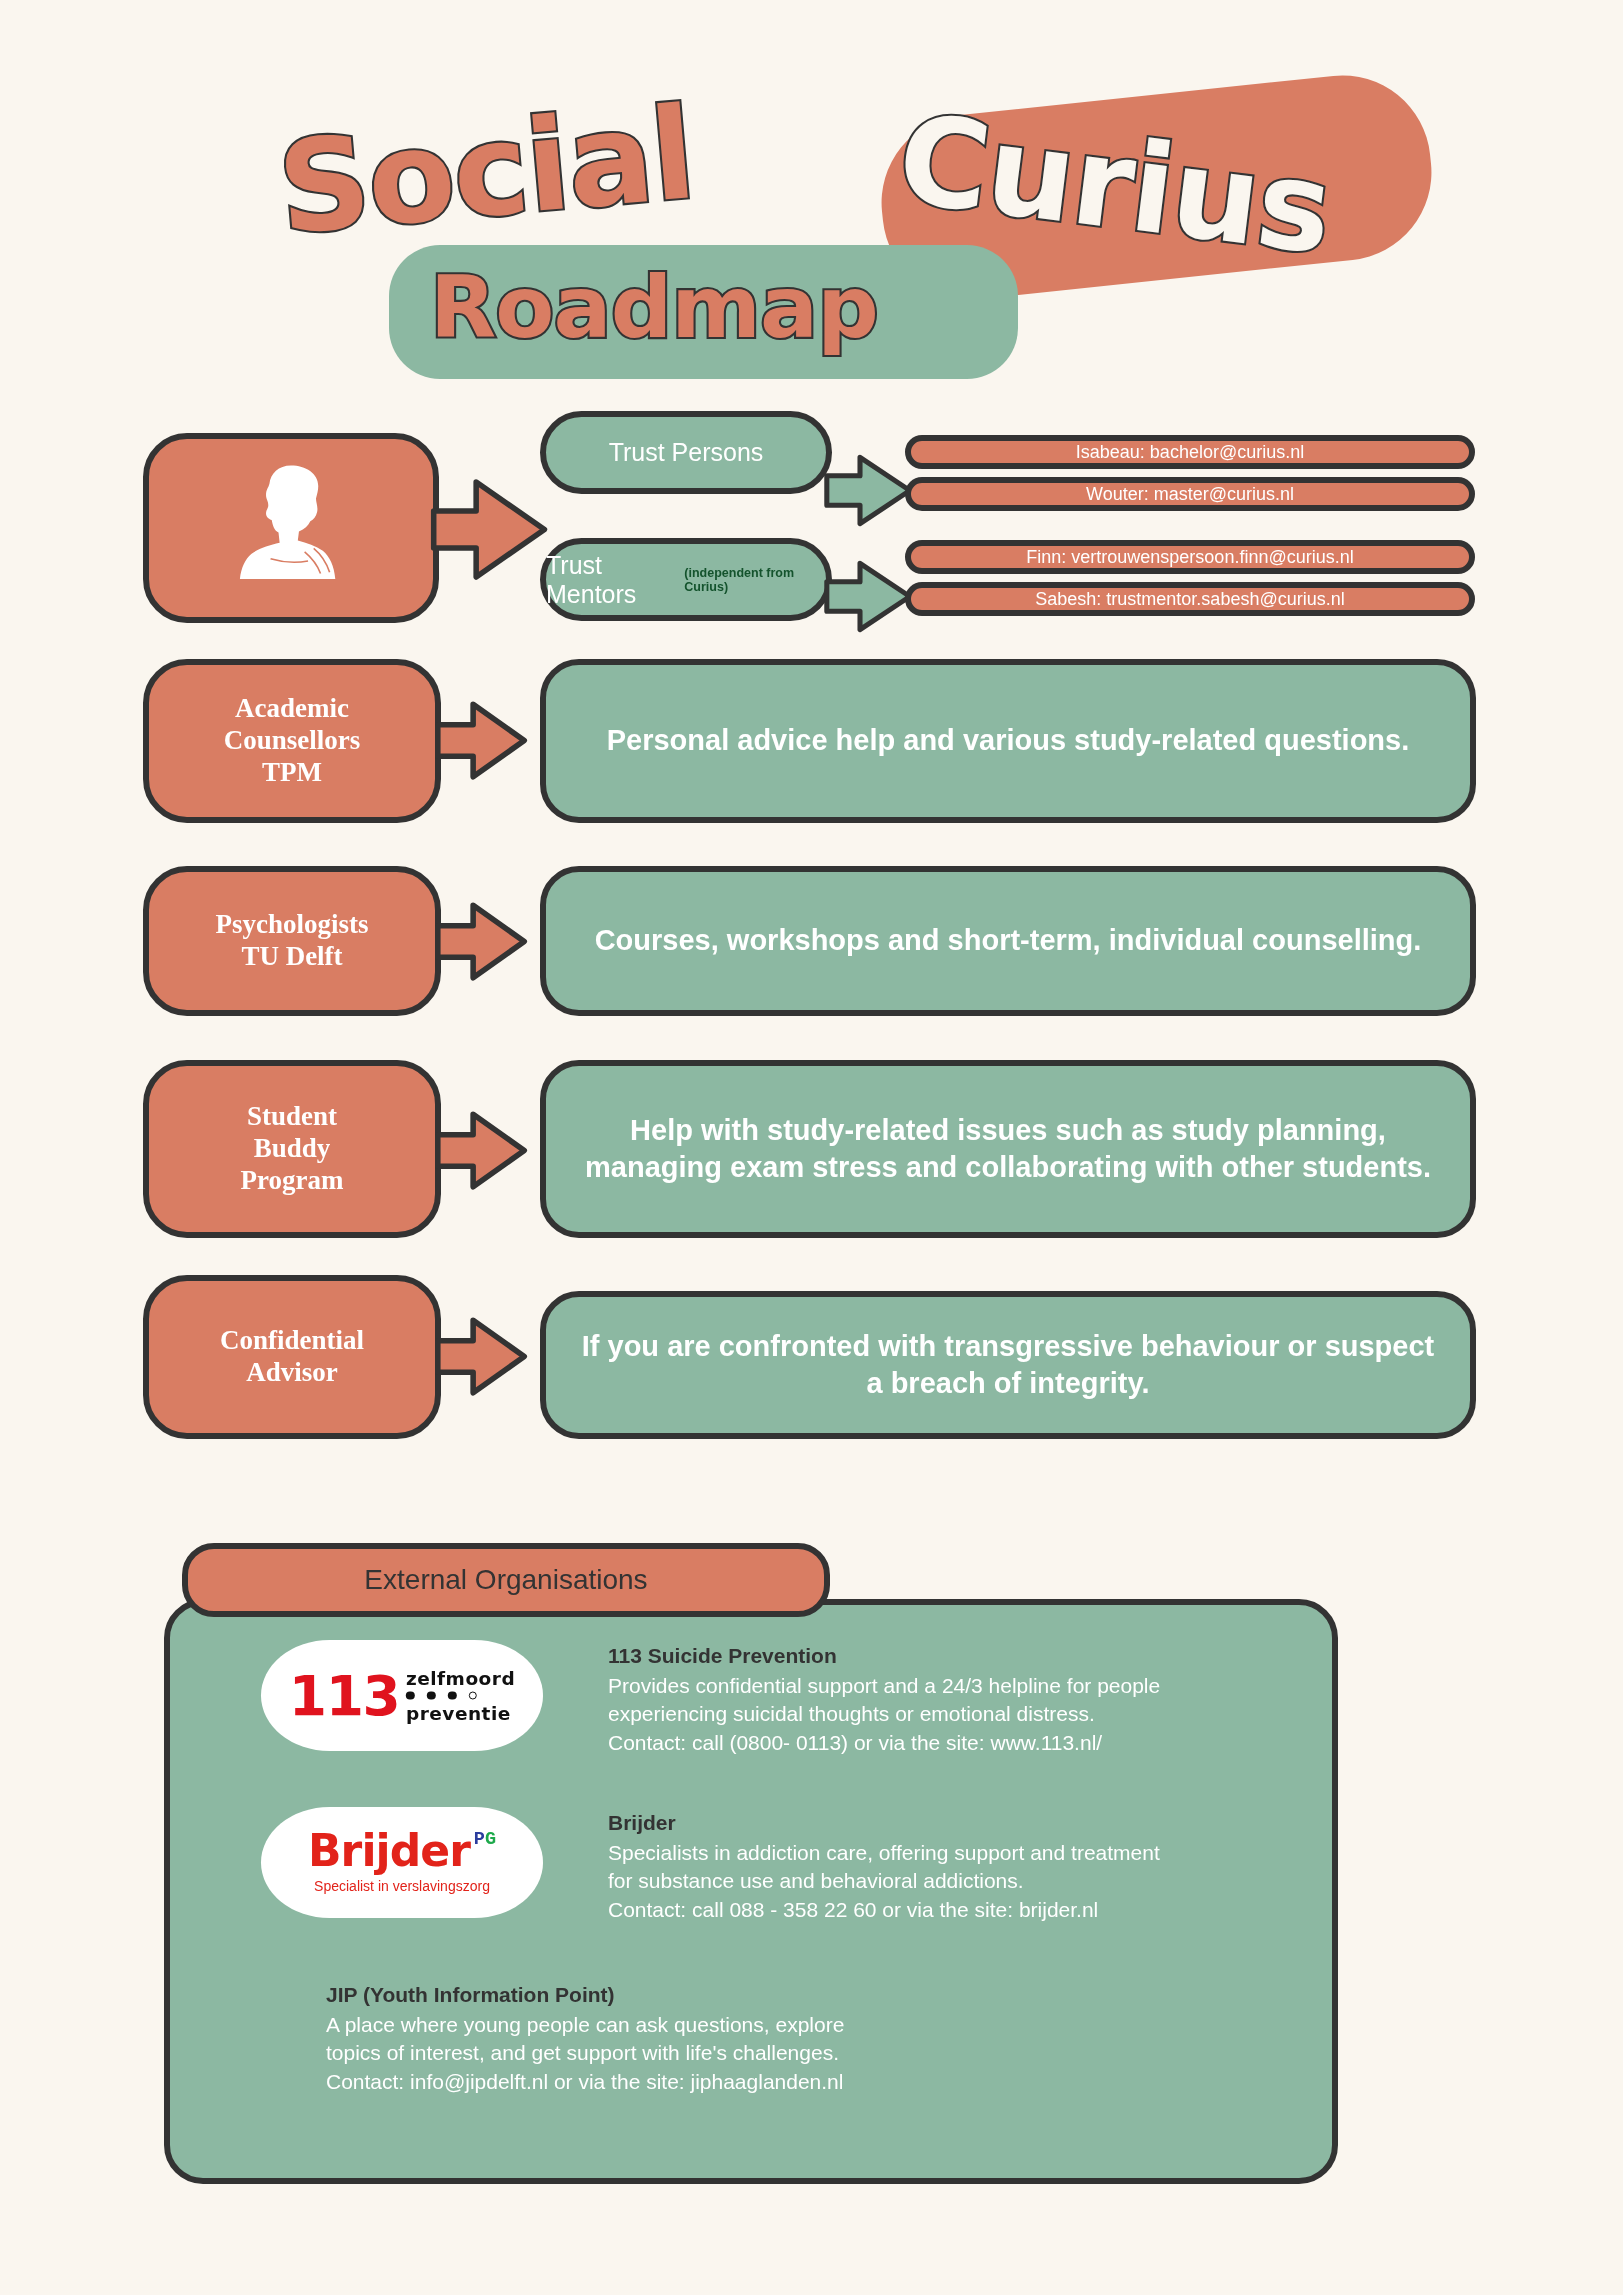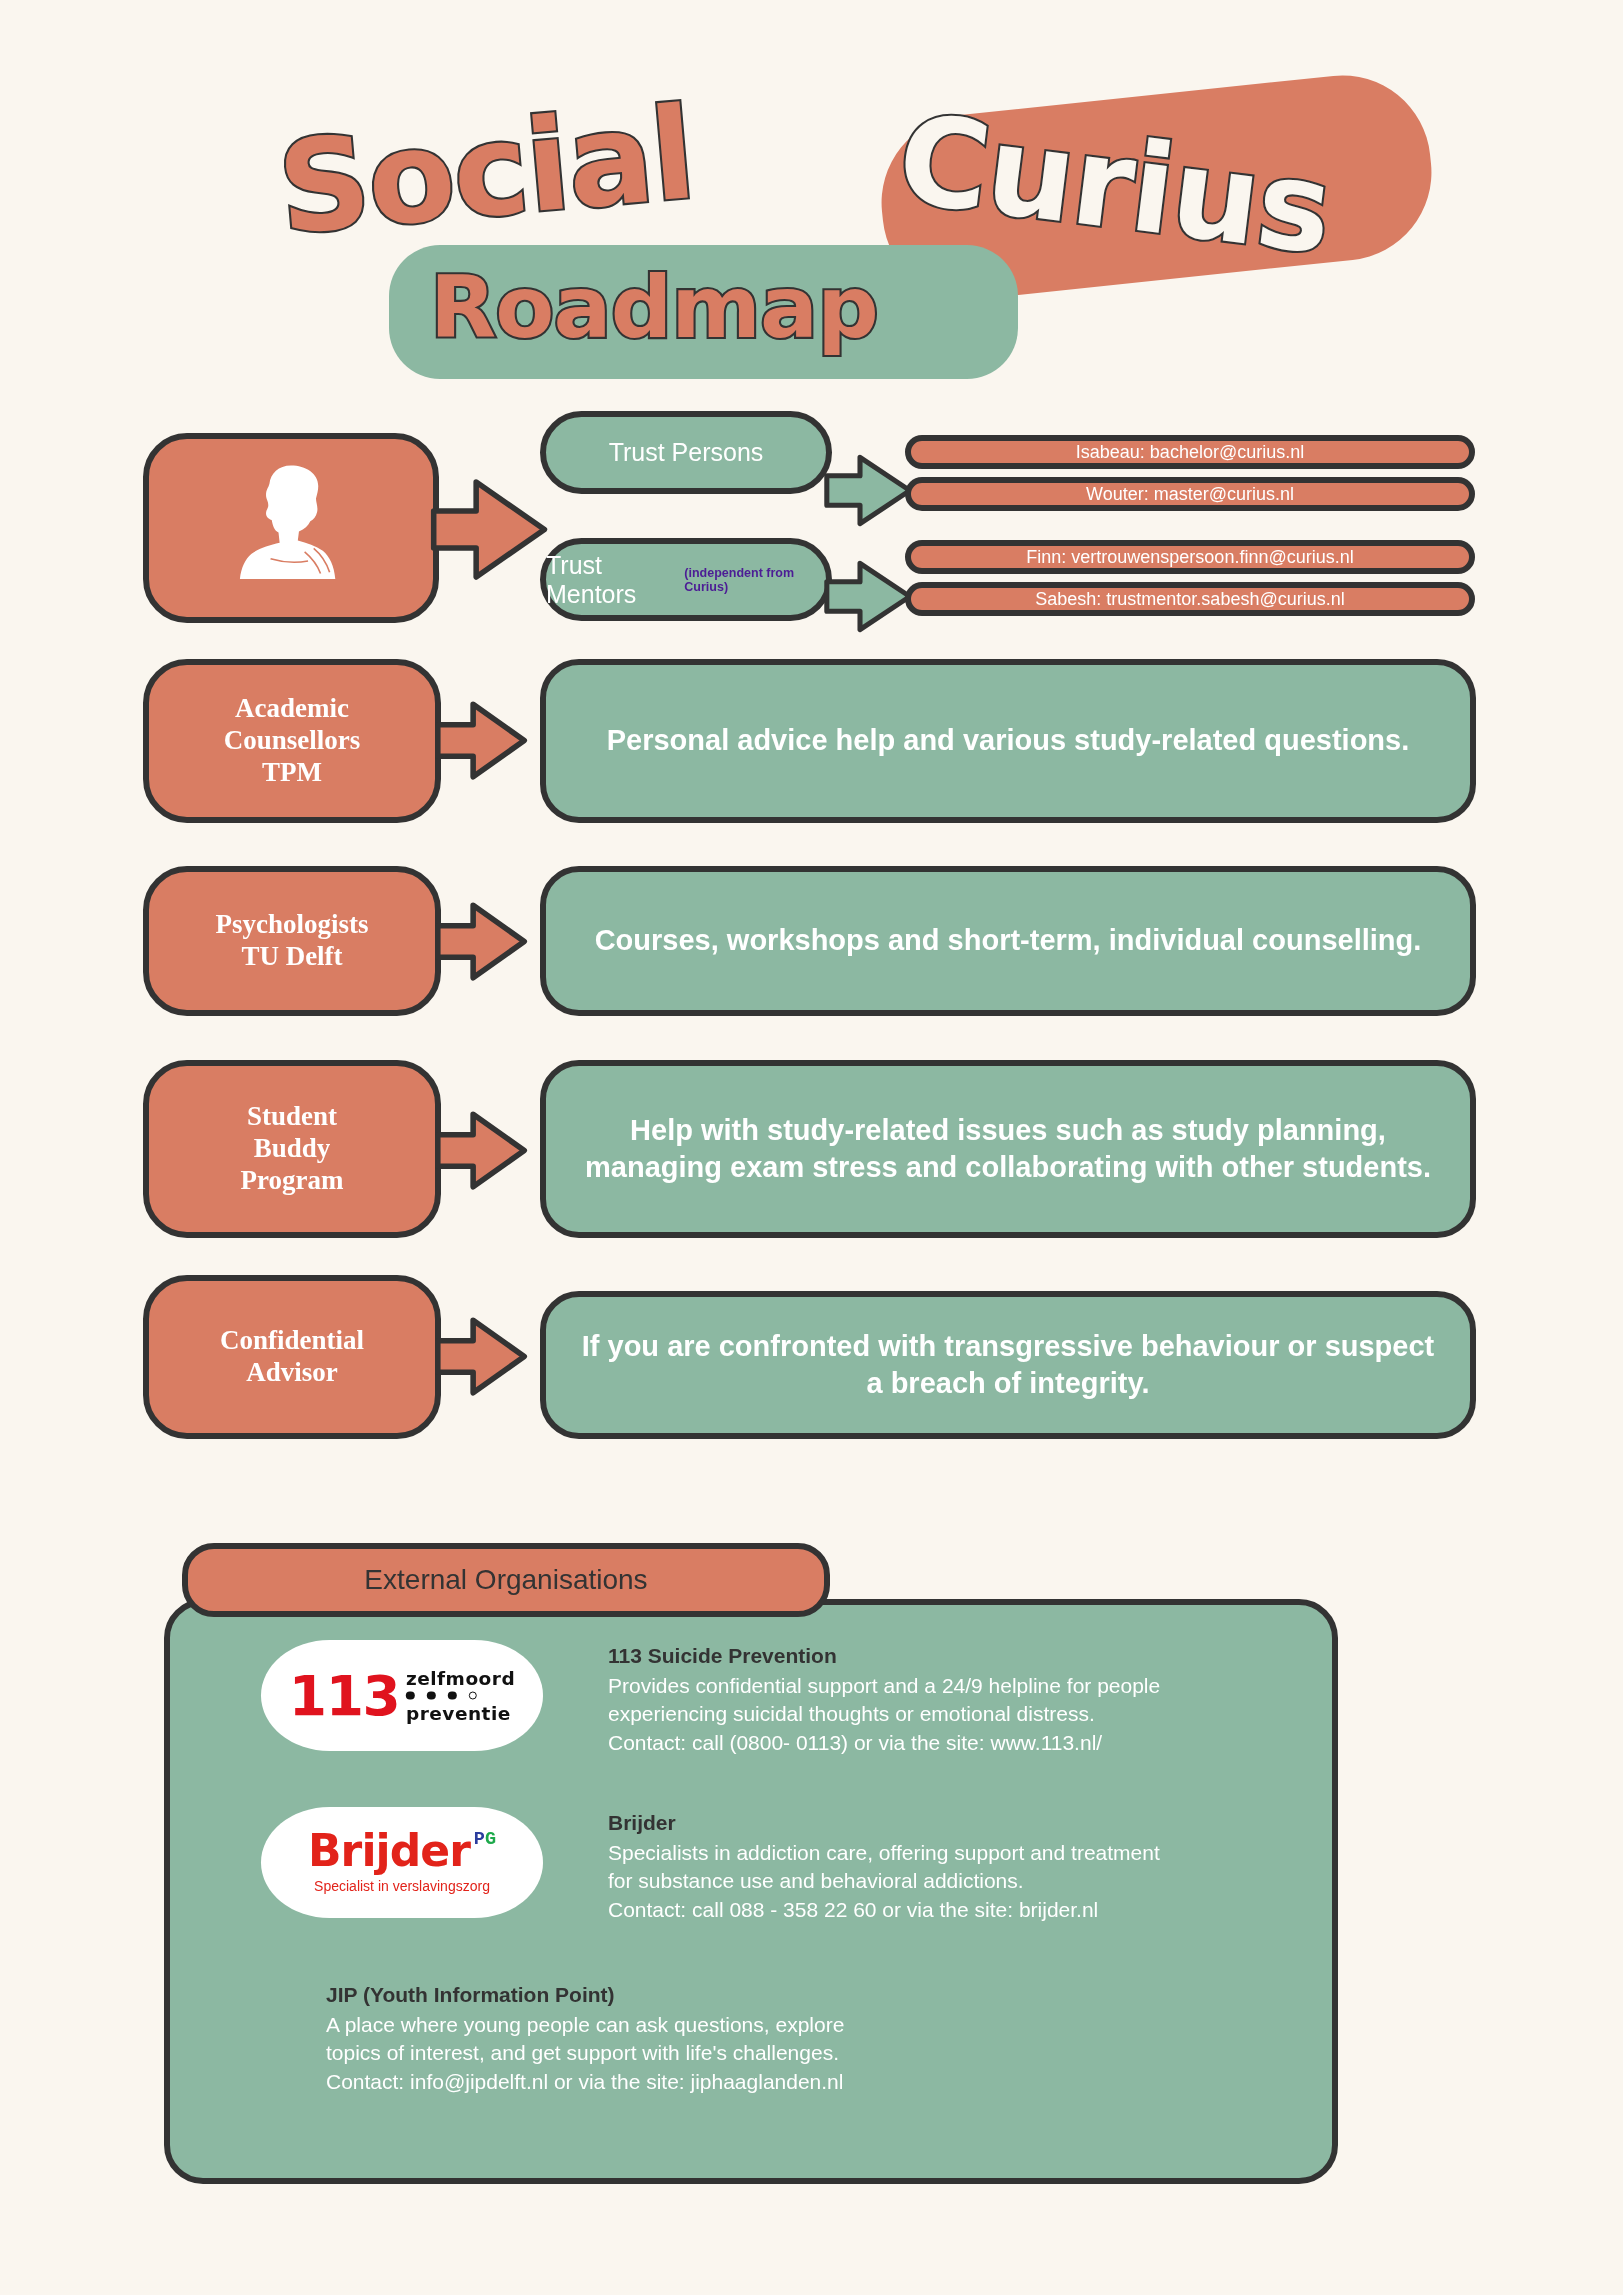--- a/index.html
+++ b/index.html
@@ -48,21 +48,21 @@
 
   
   #icon-card{left:143px;top:433px;width:296px;height:190px;border-radius:44px;}
   #bust-icon{position:absolute;left:50%;top:50%;transform:translate(-50%,-50%);}
 
   #trust-persons{left:540px;top:411px;width:292px;height:83px;border-radius:42px;
     display:flex;align-items:center;justify-content:center;}
   #trust-mentors{left:540px;top:538px;width:292px;height:83px;border-radius:42px;
     display:flex;flex-direction:row;align-items:center;justify-content:center;}
   .tp-title{font-size:25px;color:#fff;font-weight:normal;}
-  .tm-sub{font-size:12.5px;color:#4c1d95;font-weight:bold;margin-top:1.9px;}
+  .tm-sub{font-size:12.5px;color:#14532d;font-weight:bold;margin-top:1.9px;}
 
   .pill{border-radius:28px;display:flex;align-items:center;justify-content:center;}
   #pill-0{left:905px;top:435px;width:570px;height:34px;}
   #pill-1{left:905px;top:477px;width:570px;height:34px;}
   #pill-2{left:905px;top:540px;width:570px;height:34px;}
   #pill-3{left:905px;top:582px;width:570px;height:34px;}
   .pill-text{color:#FFFFFF;font-size:18px;white-space:nowrap;}
 
   
   .arrow{position:absolute;}
@@ -243,21 +243,21 @@
             <i></i>
             <i></i>
             <i class="hollow"></i>
           </span>
         <span class="l113-w">preventie</span>
       </span>
     </div>
   </div>
   <div class="org-body">
     <p class="org-title">113 Suicide Prevention</p>
-    <p class="org-line">Provides confidential support and a 24/9 helpline for people</p>
+    <p class="org-line">Provides confidential support and a 24/3 helpline for people</p>
     <p class="org-line">experiencing suicidal thoughts or emotional distress.</p>
     <p class="org-line">Contact: call (0800- 0113) or via the site: www.113.nl/</p>
   </div>
 </div>
 
 <div class="org-row" style="left:261px;top:1807px;">
   <div class="org-logo">
     <div class="lbrij">
       <span class="lbrij-row">
         <span class="lbrij-name">Brijder</span>

